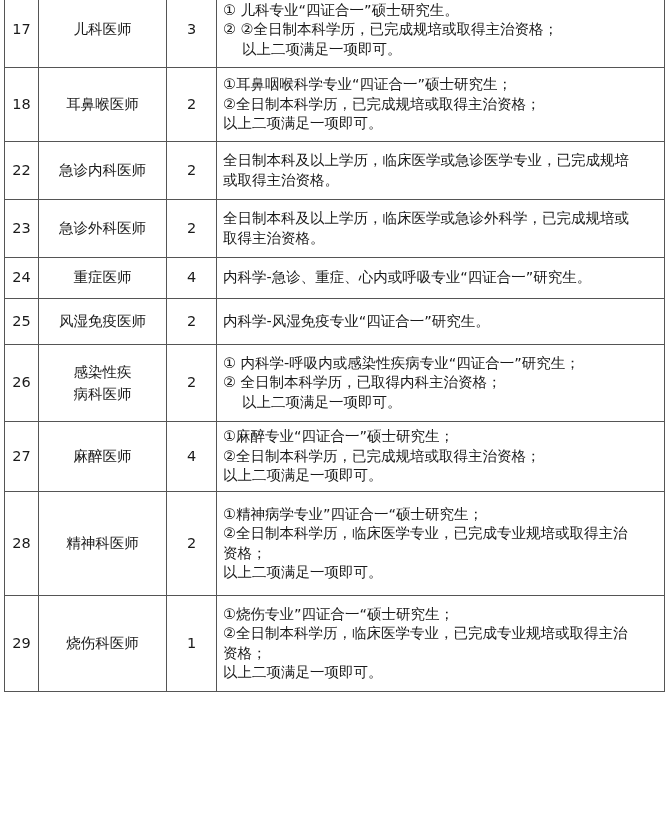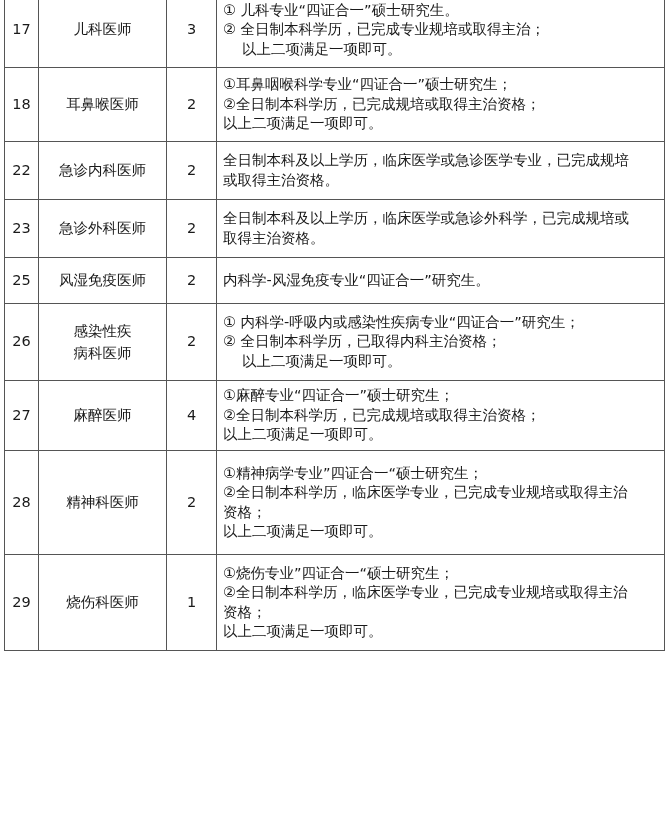--- a/index.html
+++ b/index.html
@@ -19,21 +19,21 @@
 <body>
 
 <table>
   <tbody id="tbody">
       <tr style="height: 75px;">
     <td class="no">17</td>
     <td class="pos">儿科医师</td>
     <td class="cnt">3</td>
     <td class="req">
           <span class="line">① 儿科专业“四证合一”硕士研究生。</span>
-          <span class="line">② 全日制本科学历，已完成专业规培或取得主治；</span>
+          <span class="line">② ②全日制本科学历，已完成规培或取得主治资格；</span>
           <span class="line indent">以上二项满足一项即可。</span>
         </td>
   </tr>
       <tr style="height: 74px;">
     <td class="no">18</td>
     <td class="pos">耳鼻喉医师</td>
     <td class="cnt">2</td>
     <td class="req">
           <span class="line">①耳鼻咽喉科学专业“四证合一”硕士研究生；</span>
           <span class="line">②全日制本科学历，已完成规培或取得主治资格；</span>
@@ -49,20 +49,28 @@
           <span class="line">或取得主治资格。</span>
         </td>
   </tr>
       <tr style="height: 58px; margin-left: 16px;">
     <td class="no">23</td>
     <td class="pos">急诊外科医师</td>
     <td class="cnt">2</td>
     <td class="req">
           <span class="line">全日制本科及以上学历，临床医学或急诊外科学，已完成规培或</span>
           <span class="line">取得主治资格。</span>
+        </td>
+  </tr>
+      <tr style="height: 41px;">
+    <td class="no">24</td>
+    <td class="pos">重症医师</td>
+    <td class="cnt">4</td>
+    <td class="req">
+          <span class="line">内科学-急诊、重症、心内或呼吸专业“四证合一”研究生。</span>
         </td>
   </tr>
       <tr style="height: 46px;">
     <td class="no">25</td>
     <td class="pos">风湿免疫医师</td>
     <td class="cnt">2</td>
     <td class="req">
           <span class="line">内科学-风湿免疫专业“四证合一”研究生。</span>
         </td>
   </tr>

